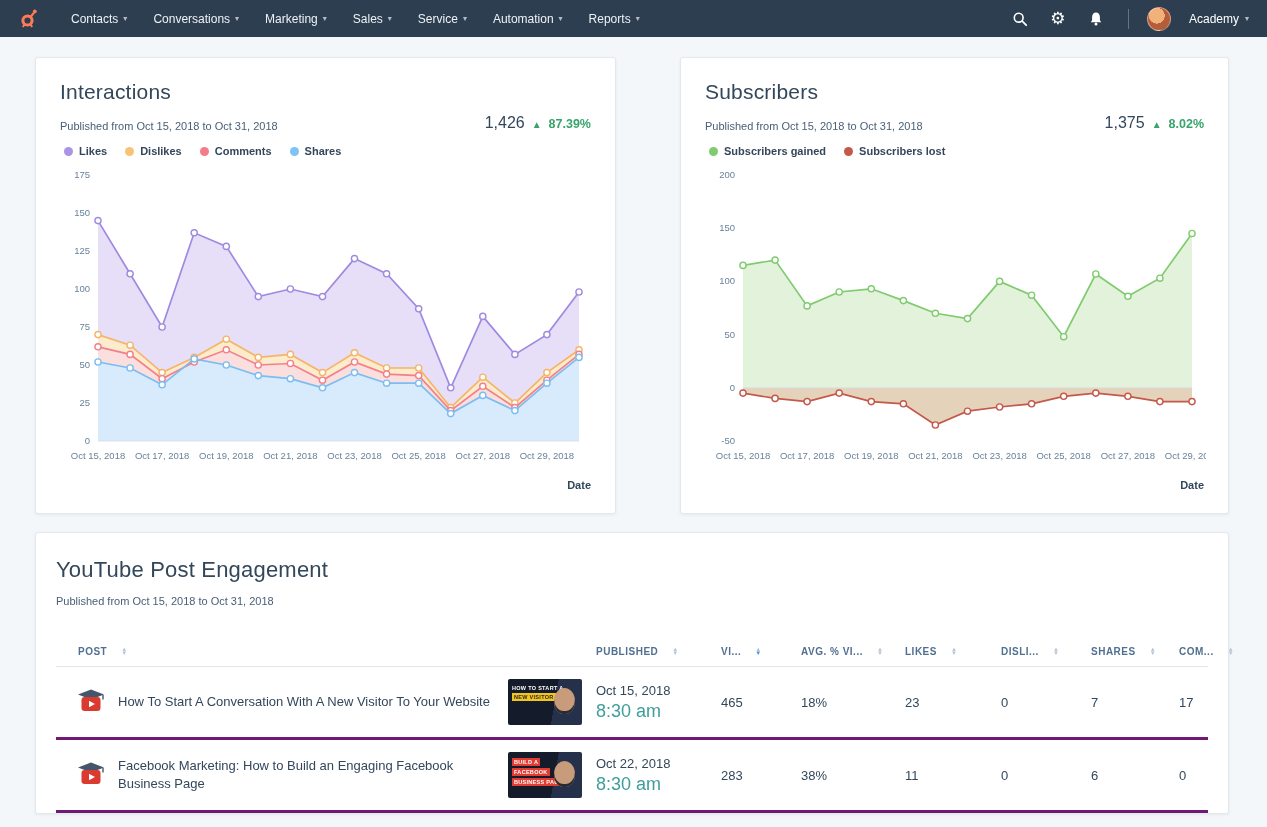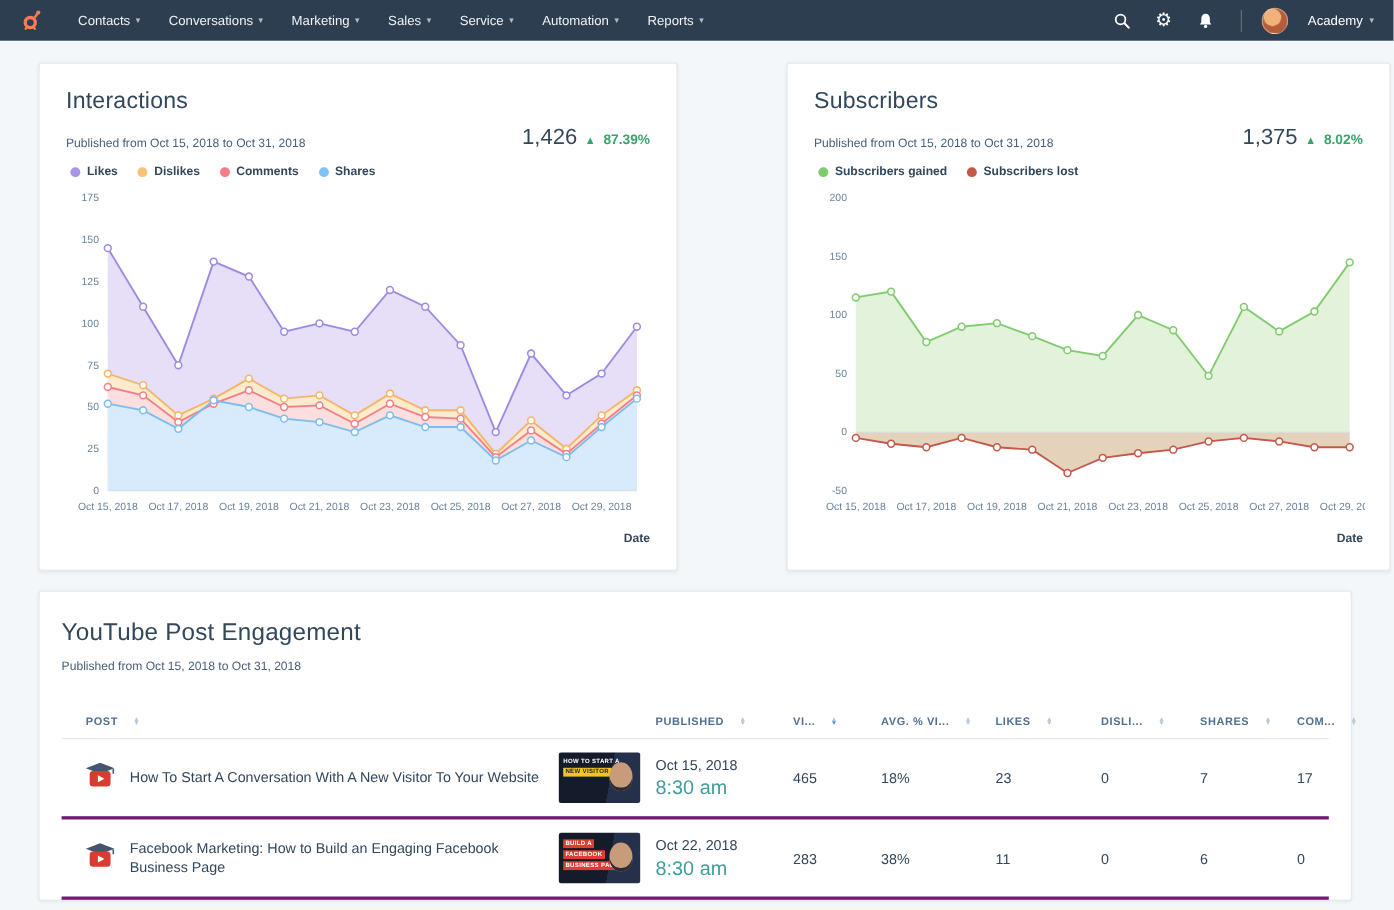--- a/index.html
+++ b/index.html
@@ -15,29 +15,29 @@
   .nav-spacer { flex:1; }
   .nav-icons { display:flex; align-items:center; gap:10px; }
   .icon-btn { width:28px; height:28px; display:flex; align-items:center; justify-content:center; color:#fff; cursor:pointer; }
   .gear-glyph { font-size:17px; color:#fff; }
   .nav-divider { width:1px; height:20px; background:rgba(255,255,255,.28); margin:0 8px; }
   .avatar { width:24px; height:24px; border-radius:50%; background:radial-gradient(circle at 40% 35%, #f0b27a 0 40%, #b55d3a 41% 75%, #7a3b22 76%); border:1px solid rgba(255,255,255,.4); }
   .account { display:flex; align-items:center; gap:6px; color:#fff; font-size:12px; margin-left:8px; cursor:pointer; }
 
   
   .main { padding:20px 38px 0 35px; }
-  .cards-row { display:flex; gap:99px; }
+  .cards-row { display:flex; gap:64px; }
   .card { background:#fff; border:1px solid #e2e8ee; border-radius:3px; box-shadow:0 1px 3px rgba(45,62,80,.07); padding:22px 24px; }
   .card-interactions { width:581px; }
   .card-subscribers { width:549px; }
   .card h2 { font-size:21px; font-weight:500; color:#33475b; margin-bottom:10px; letter-spacing:.2px; }
   .sub-row { display:flex; justify-content:space-between; align-items:flex-end; }
   .subtitle { font-size:11px; color:#4a6078; }
   .stat { display:flex; align-items:baseline; gap:7px; }
-  .stat-total { font-size:20px; color:#33475b; }
+  .stat-total { font-size:16px; color:#33475b; }
   .stat-tri { font-size:10px; color:#38a46c; }
   .stat-delta { font-size:12.5px; color:#38a46c; font-weight:600; }
   .legend { display:flex; gap:18px; margin-top:13px; margin-left:4px; }
   .legend-item { display:flex; align-items:center; gap:6px; cursor:pointer; }
   .legend-dot { width:9px; height:9px; border-radius:50%; }
   .dot-likes { background:#a895e6; } .dot-dislikes { background:#f8c277; }
   .dot-comments { background:#f47c88; } .dot-shares { background:#7fc2f5; }
   .dot-gained { background:#7fcb6e; } .dot-lost { background:#c4584b; }
   .legend-label { font-size:11px; font-weight:600; color:#33475b; }
   .chart-svg { margin-top:10px; display:block; }

